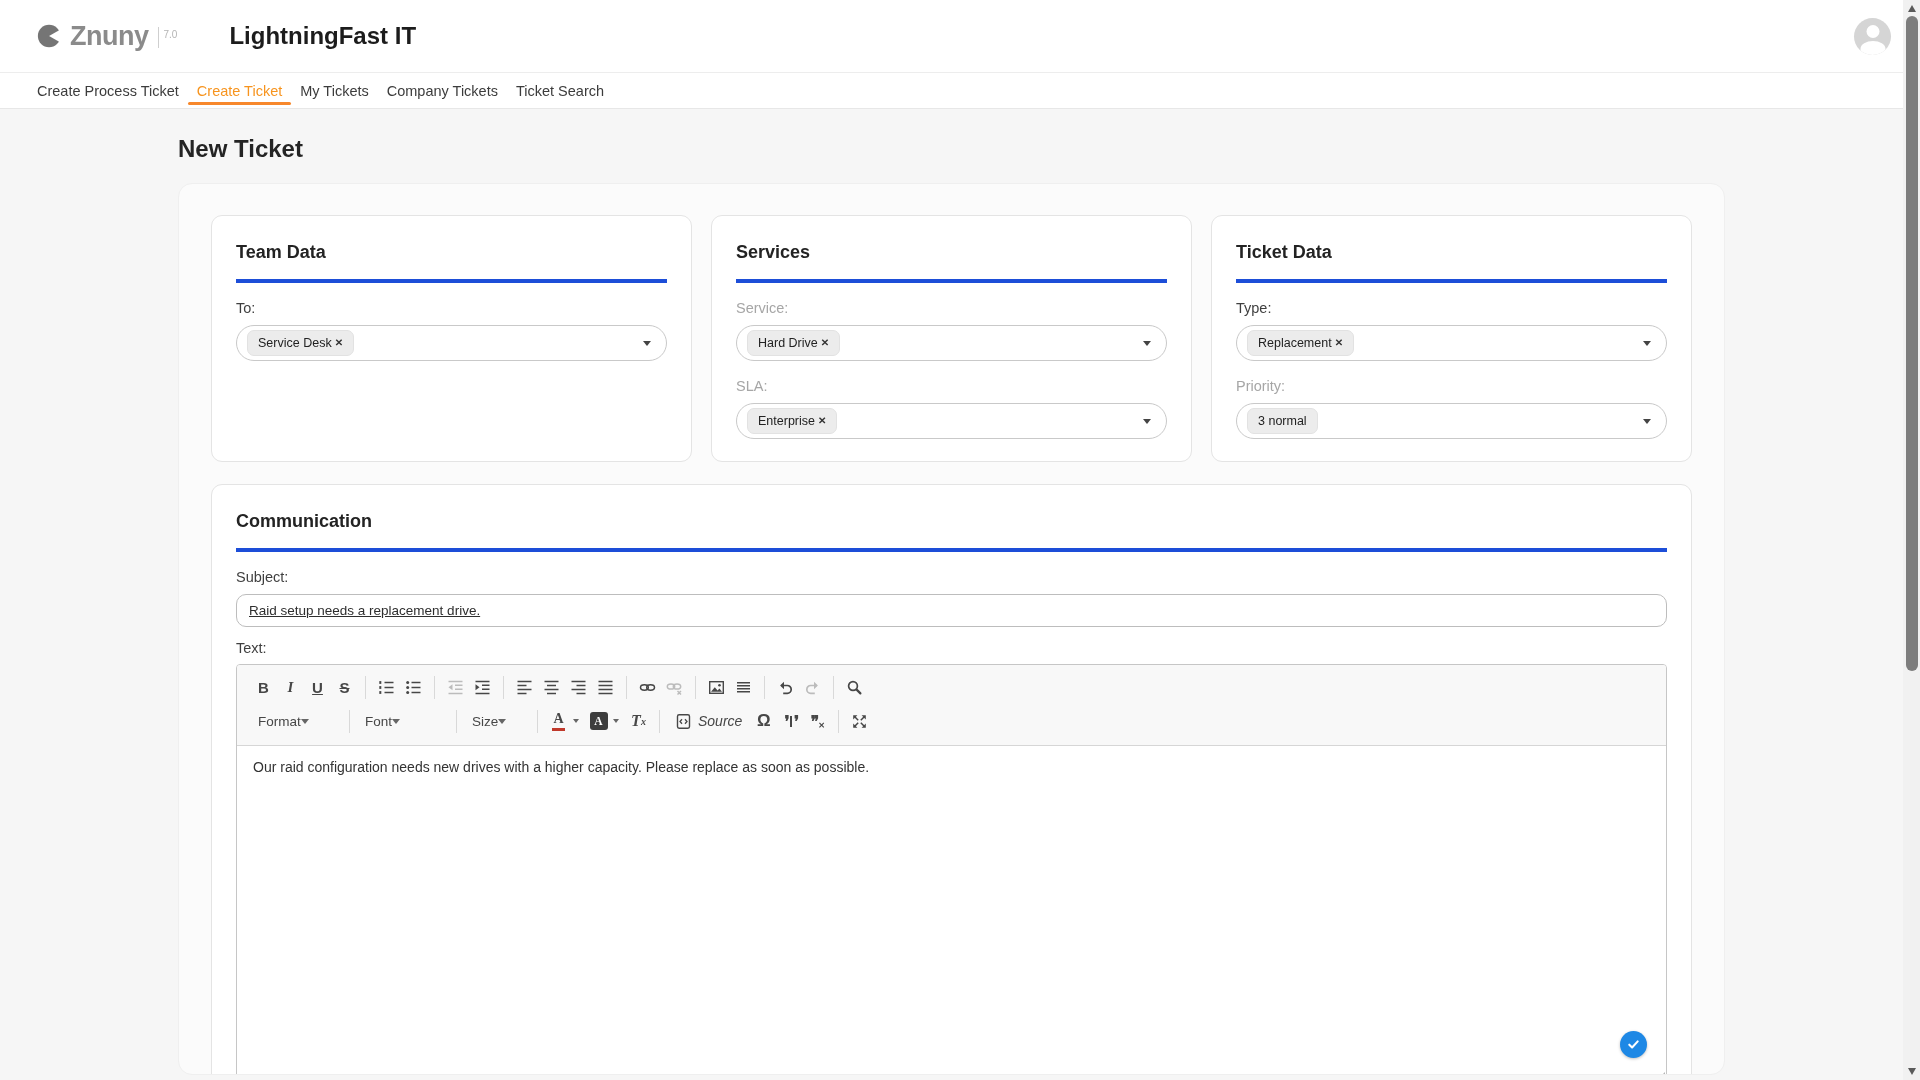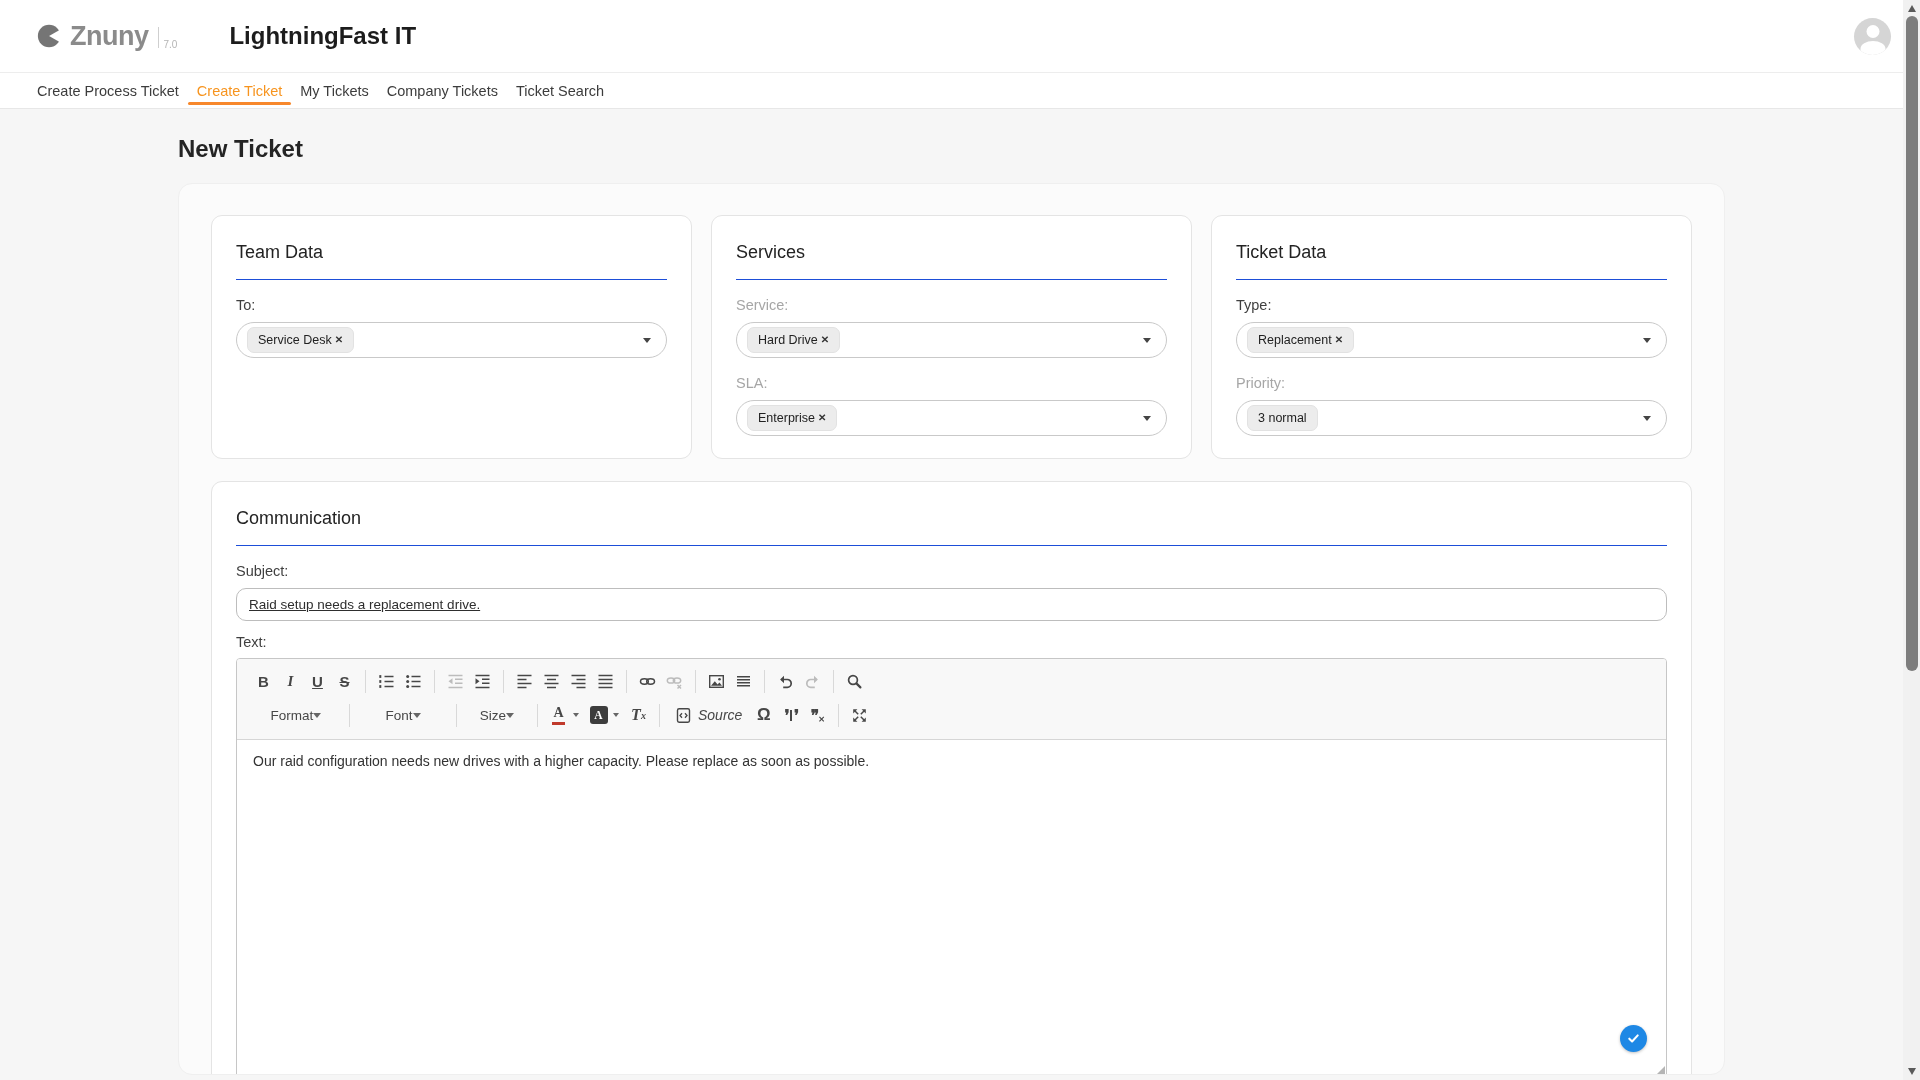--- a/index.html
+++ b/index.html
@@ -15,21 +15,21 @@
               border-left:4.5px solid transparent; border-right:4.5px solid transparent; }
   .sb-arrow.up   { top:5px;    border-bottom:7px solid #5a5a5a; }
   .sb-arrow.down { bottom:5px; border-top:7px solid #5a5a5a; }
   .sb-thumb { position:absolute; top:16px; left:2.5px; width:12px; height:655px; background:#7d7d7d; border-radius:6px; }
   .page { width:1903px; }
   
   header { height:72px; background:#fff; display:flex; align-items:center; padding:0 12px 0 36px; }
   .logo { display:flex; align-items:center; cursor:pointer; }
   .logo-name { font-size:27px; font-weight:700; color:#8b8b8b; margin-left:6px; letter-spacing:-0.5px; }
   .logo-bar { width:1px; height:21px; background:#cfcfcf; margin:2px 5px 0 9px; }
-  .logo-ver { font-size:10px; color:#b4b4b4; align-self:flex-end; margin-bottom:2px; }
+  .logo-ver { font-size:10px; color:#b4b4b4; align-self:flex-end; margin-bottom:12px; }
   .company-title { font-size:24px; font-weight:700; color:#1c1c1c; margin:0 0 0 52px; }
   .spacer { flex:1; }
   .avatar { width:37px; height:37px; border-radius:50%; background:#d5d5d5; position:relative; overflow:hidden; cursor:pointer; }
   .avatar::before { content:""; position:absolute; top:7px; left:50%; transform:translateX(-50%);
                     width:13px; height:13px; border-radius:50%; background:#fff; }
   .avatar::after  { content:""; position:absolute; top:23px; left:50%; transform:translateX(-50%);
                     width:25px; height:16px; border-radius:50% 50% 0 0; background:#fff; }
   
   nav { height:37px; background:#fff; border-top:1px solid #ededed; border-bottom:1px solid #e7e7e7;
         display:flex; align-items:stretch; padding:4px 28px; }
@@ -38,22 +38,22 @@
   .nav-item.active { color:#f7941e; }
   .nav-item.active::after { content:""; position:absolute; left:0; right:0; bottom:-1px; height:3.5px;
                             background:#f7872b; border-radius:3px; }
   
   .page-title { margin:26px 0 20px 178px; font-size:24px; font-weight:700; color:#242424; }
   .container { margin-left:178px; width:1547px; height:892px; background:#fbfbfb;
                border:1px solid #efefef; border-radius:14px; padding:31px 32px 0; overflow:hidden; }
   .cards-row { display:flex; gap:19px; }
   .card { background:#fff; border:1px solid #e4e4e4; border-radius:11px; padding:22px 24px; }
   .cards-row .card { flex:1; min-height:232px; }
-  .card h3 { margin:4px 0 0; font-size:18px; font-weight:400; color:#232323;
-             padding-bottom:16px; border-bottom:1px solid #1d4ed8; }
+  .card h3 { margin:4px 0 0; font-size:18px; font-weight:700; color:#232323;
+             padding-bottom:16px; border-bottom:4px solid #1d4ed8; }
   .field { margin-top:17px; }
   .field-label { display:block; font-size:14.5px; color:#3f3f3f; margin-bottom:9px; }
   .field-label.muted { color:#a6a6a6; }
   .select { height:36px; border:1px solid #c9c9c9; border-radius:18px; background:#fff;
             display:flex; align-items:center; padding:0 15px 0 5px; cursor:pointer; }
   .pill { display:inline-flex; align-items:center; gap:3px; background:#ececec; border:1px solid #e2e2e2;
           border-radius:7px; padding:5px 10px; font-size:12.5px; color:#222; margin-left:5px; white-space:nowrap; }
   .pill-x { font-size:10px; font-weight:700; color:#333; cursor:pointer; line-height:1; }
   .caret { margin-left:auto; width:0; height:0; border-left:4.5px solid transparent;
            border-right:4.5px solid transparent; border-top:5.5px solid #444; }
@@ -66,21 +66,21 @@
   .toolbar { background:#f8f8f8; border-bottom:1px solid #d6d6d6; padding:5px 13px 7px; }
   .tb-row { display:flex; align-items:center; height:34px; }
   .tb-btn { min-width:27px; height:26px; display:inline-flex; align-items:center; justify-content:center;
             border-radius:3px; cursor:pointer; color:#474747; font-size:15px; }
   .tb-btn.disabled { color:#bcbcbc; cursor:default; }
   .tb-sep { width:1px; height:23px; background:#d9d9d9; margin:0 7px; flex:none; }
   .g-b { font-weight:800; }
   .g-i { font-style:italic; font-family:"Liberation Serif", serif; font-weight:700; }
   .g-u { text-decoration:underline; font-weight:600; }
   .g-s { text-decoration:line-through; font-weight:600; }
-  .tb-dd { display:flex; align-items:center; justify-content:center; height:26px; padding:0 8px;
+  .tb-dd { display:flex; align-items:center; justify-content:flex-start; height:26px; padding:0 8px;
            cursor:pointer; color:#474747; font-size:13.5px; }
   .dd-format, .dd-font { width:92px; }
   .dd-size { width:66px; }
   .dd-caret { width:0; height:0; border-left:4px solid transparent; border-right:4px solid transparent;
               border-top:5px solid #666; }
   .color-a { flex-direction:column; line-height:1; gap:2px; width:22px; }
   .color-a .a { font-size:14px; font-weight:700; font-family:"Liberation Serif", serif; }
   .color-a .chip { width:13px; height:3px; background:#c0392b; }
   .mini-caret { width:0; height:0; border-left:3.5px solid transparent; border-right:3.5px solid transparent;
                 border-top:4.5px solid #666; margin:0 6px 0 1px; cursor:pointer; }

